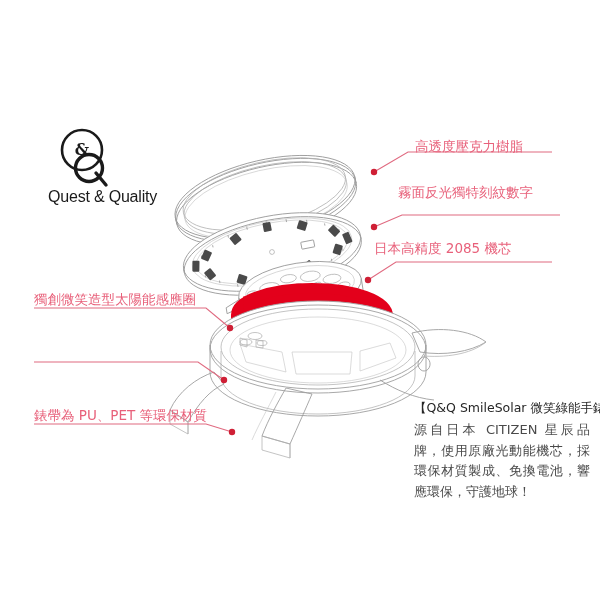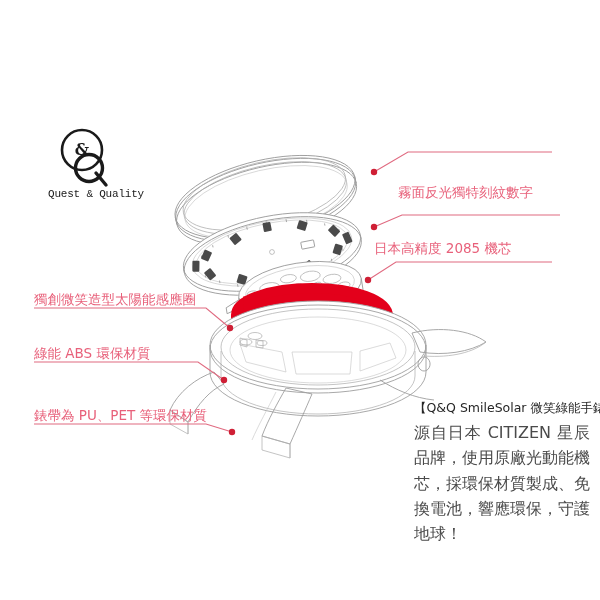--- a/index.html
+++ b/index.html
@@ -30,25 +30,25 @@
     left: 10px;
     top: 0px;
     width: 60px;
     height: 62px;
   }
   #brand .brand-text {
     position: absolute;
     left: 0px;
     top: 60px;
     width: 120px;
-    font-size: 11px;
+    font-size: 16px;
     letter-spacing: -0.2px;
     color: #1a1a1a;
     white-space: nowrap;
-    font-family: Liberation Mono, monospace;
+    font-family: Liberation Sans, sans-serif;
   }
   
   #illustration {
     position: absolute;
     left: 0;
     top: 0;
     width: 600px;
     height: 600px;
     pointer-events: none;
   }
@@ -74,21 +74,21 @@
   }
   #desc .desc-title {
     font-size: 12.5px;
     line-height: 1.45;
     color: #262626;
     margin-bottom: 3px;
     white-space: nowrap;
     font-family: "DejaVu Sans", sans-serif;
   }
   #desc .desc-body {
-    font-size: 16px;
+    font-size: 13px;
     line-height: 1.58;
     color: #4a4a4a;
     text-align: justify;
     font-family: "DejaVu Sans", sans-serif;
   }
 </style>
 </head>
 <body>
 
 <div id="page">
@@ -288,25 +288,25 @@
       <circle class="pkd" cx="230" cy="328" r="3.2"></circle>
 
       <path class="pk" d="M 224 380 L 198 362 L 34 362"></path>
       <circle class="pkd" cx="224" cy="380" r="3.2"></circle>
 
       <path class="pk" d="M 232 432 L 206 424 L 34 424"></path>
       <circle class="pkd" cx="232" cy="432" r="3.2"></circle>
     </g>
   </svg>
 
+  <div class="callout right" style="left:415px; top:138px;">高透度壓克力樹脂</div>
   <div class="callout right" style="left:398px; top:184px;">霧面反光獨特刻紋數字</div>
   <div class="callout right" style="left:374px; top:240px;">日本高精度 2085 機芯</div>
 
   <div class="callout left" style="left:34px; top:291px;">獨創微笑造型太陽能感應圈</div>
-  <div class="callout left" style="left:34px; top:345px;">綠能 ABS 環保材質</div>
   <div class="callout left" style="left:34px; top:407px;">錶帶為 PU、PET 等環保材質</div>
 
   <div id="desc">
     <div class="desc-title">【Q&amp;Q SmileSolar 微笑綠能手錶】</div>
     <div class="desc-body">源自日本 CITIZEN 星辰品牌，使用原廠光動能機芯，採環保材質製成、免換電池，響應環保，守護地球！</div>
   </div>
 
 </div>
 
 </body></html>

